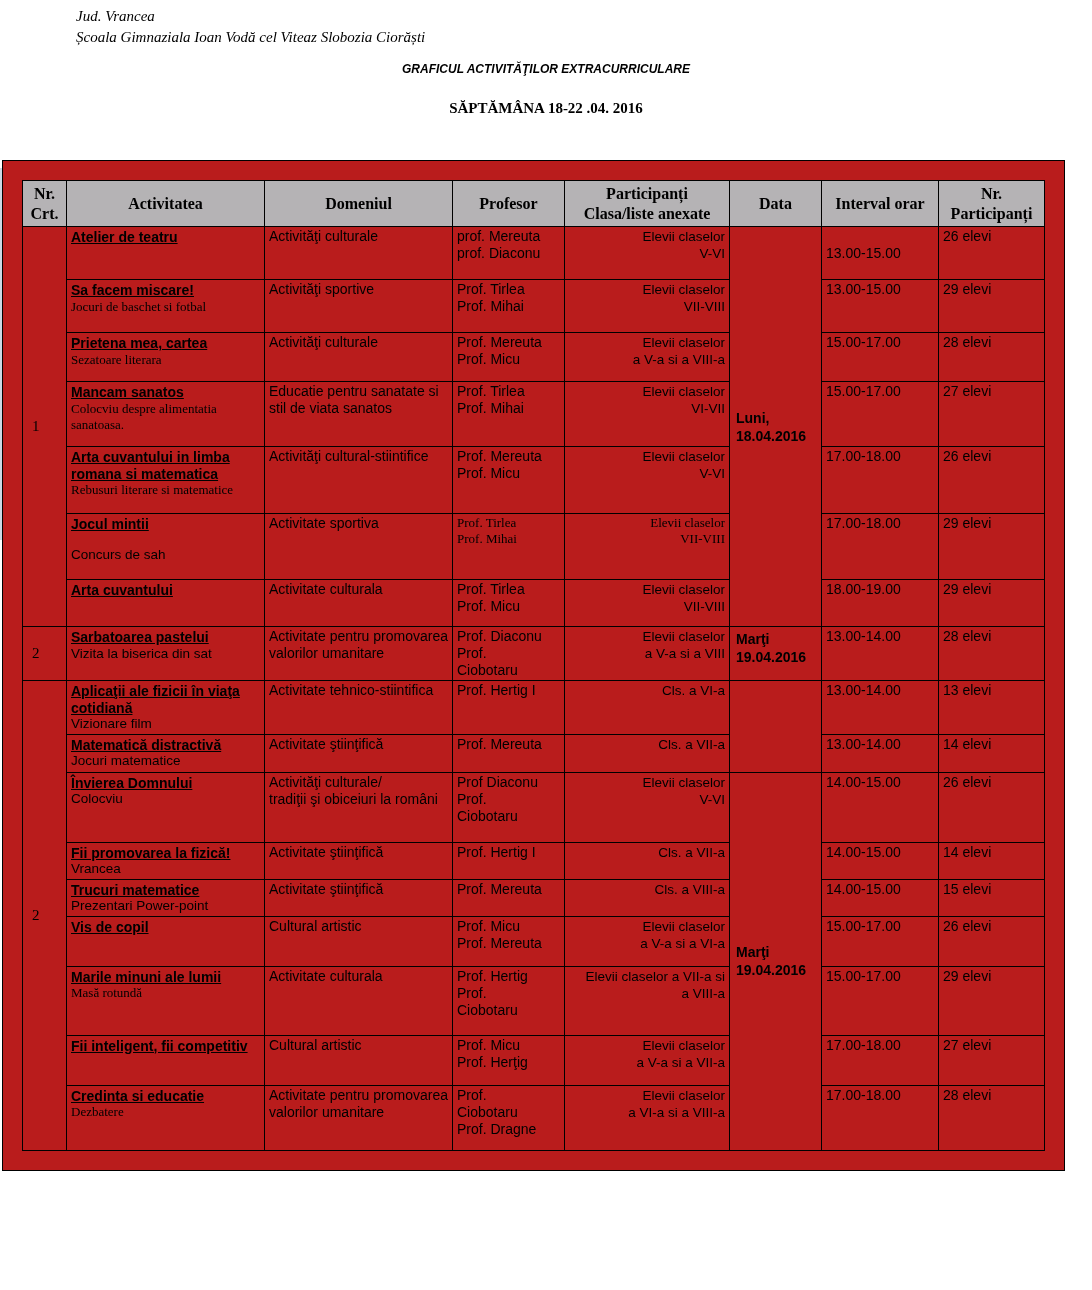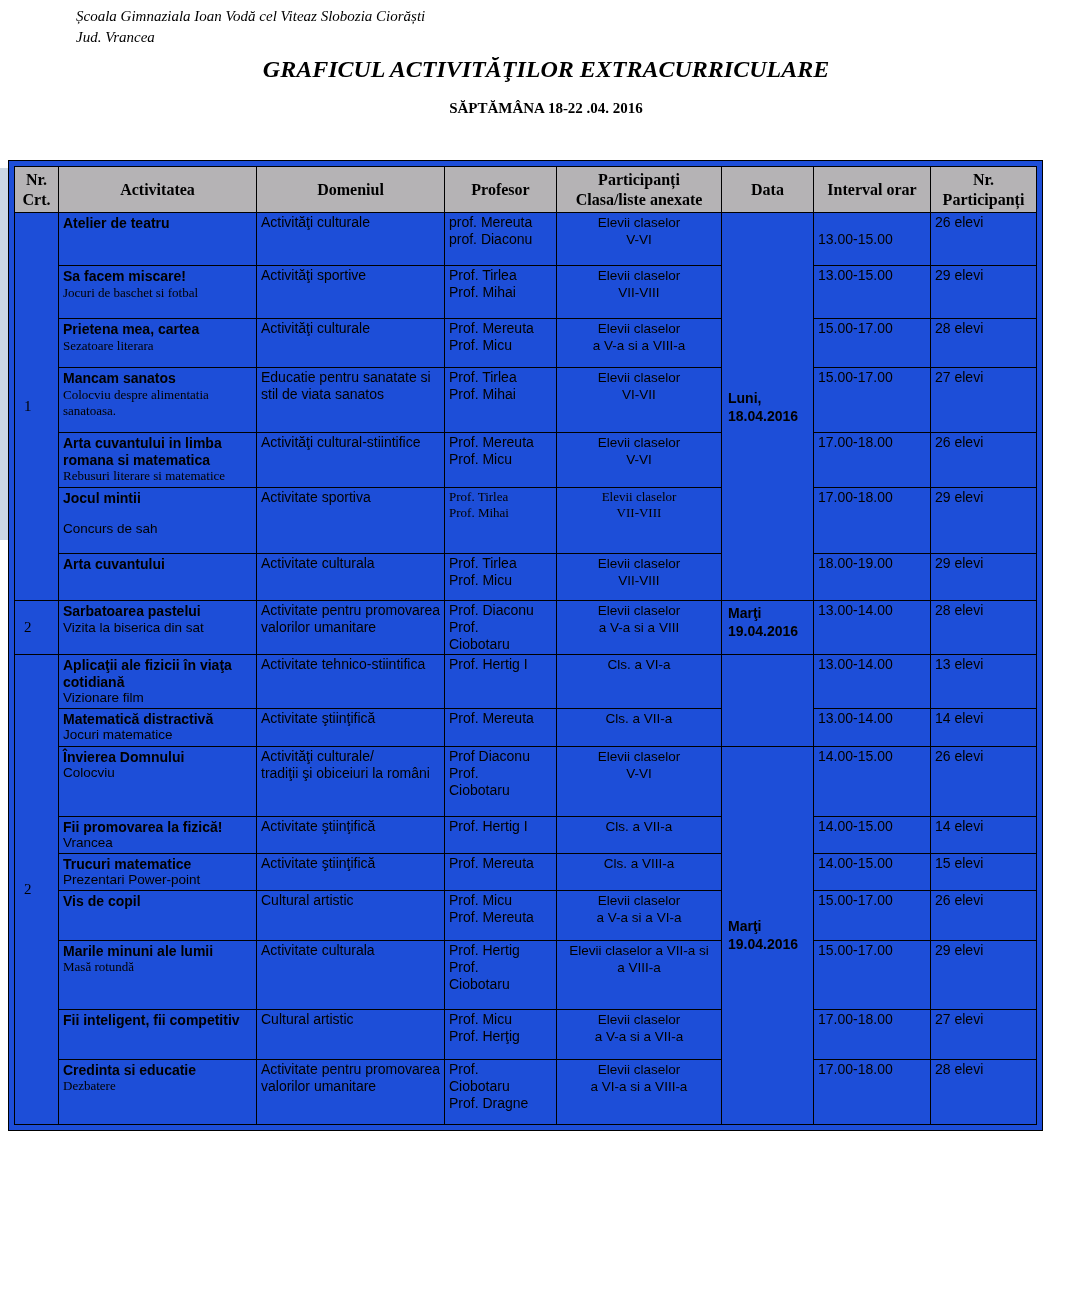--- a/index.html
+++ b/index.html
@@ -2,52 +2,52 @@
 <html><head>
 <meta charset="utf-8">
 <style>
   html,body{margin:0;padding:0;background:#fff;}
   .page{position:relative;width:1092px;height:1290px;background:#ffffff;
         font-family:"Liberation Sans",sans-serif;color:#000;overflow:hidden;}
   .edge-strip{position:absolute;left:0;top:168px;width:9px;height:372px;background:#ccd8e4;}
   .school{position:absolute;left:76px;top:6px;font-family:"Liberation Serif",serif;
           font-style:italic;font-size:15px;line-height:21px;}
   .titles{position:absolute;left:0;top:58px;width:1092px;text-align:center;}
-  .t-bold-italic{font-weight:bold;font-style:italic;font-size:24px;line-height:22px;font-family:Liberation Serif, serif;}
+  .t-bold-italic{font-weight:bold;font-style:italic;font-size:12px;line-height:22px;}
   .t-serif{font-family:"Liberation Serif",serif;font-weight:bold;font-size:15px;line-height:20px;margin-top:18px;}
-  .tablewrap{position:absolute;left:8px;top:160px;border:1px solid #000;padding:5px;background:#1d4ed8;}
+  .tablewrap{position:absolute;left:2px;top:160px;border:1px solid #000;padding:19px;background:#b91c1c;}
   table{border-collapse:collapse;table-layout:fixed;width:1022px;}
   td,th{border:1px solid #000;vertical-align:top;padding:1px 4px;overflow:hidden;}
   th{background:#b5b3b5;font-family:"Liberation Serif",serif;font-size:16px;font-weight:bold;
      white-space:pre-line;text-align:center;vertical-align:middle;line-height:20px;}
   .c-nr{font-family:"Liberation Serif",serif;font-size:15px;vertical-align:middle;
         text-align:left;padding-left:9px;}
-  .act-title{font-weight:bold;font-size:14px;line-height:16.5px;padding-top:1px;}
+  .act-title{font-weight:bold;font-size:14px;line-height:16.5px;padding-top:1px;text-decoration:underline;}
   .sub{font-size:13.5px;line-height:16.5px;}
   .sub.serif{font-family:"Liberation Serif",serif;font-size:13px;}
   .sub.gap{margin-top:14px;}
   .c-dom,.c-prof{font-size:14px;line-height:17px;white-space:pre-line;}
-  .c-part{font-size:13.5px;line-height:17px;text-align:center;white-space:pre-line;border-radius:19px;}
+  .c-part{font-size:13.5px;line-height:17px;text-align:right;white-space:pre-line;border-radius:19px;}
   .c-data{font-weight:bold;font-size:14px;line-height:18px;white-space:pre-line;
           vertical-align:middle;padding-left:6px;}
   .c-data.vtop{vertical-align:top;padding-top:3px;}
   .c-int,.c-count{font-size:14px;line-height:17px;}
   .c-int.vmid{padding-top:18px;}
   .serifcell{font-family:"Liberation Serif",serif;font-size:13px;line-height:16px;}
   .serifcell.c-part{font-size:13px;}
 </style>
 </head>
 <body>
 
 <div class="page">
   <div class="edge-strip"></div>
 
   <div class="school">
+    <div>Jud. Vrancea</div>
     <div>Școala Gimnaziala Ioan Vodă cel Viteaz Slobozia Ciorăști</div>
-    <div>Jud. Vrancea</div>
   </div>
 
   <div class="titles">
     <div class="t-bold-italic">GRAFICUL ACTIVITĂŢILOR EXTRACURRICULARE</div>
     <div class="t-serif">SĂPTĂMÂNA 18-22 .04. 2016</div>
   </div>
 
   <div class="tablewrap">
   <table>
     <colgroup>
@@ -127,21 +127,21 @@
       </td>
       <td class="c-dom">Educatie pentru sanatate si stil de viata sanatos</td>
       <td class="c-prof">Prof. Tirlea
 Prof. Mihai</td>
       <td class="c-part">Elevii claselor
 VI-VII</td>
       <td class="c-int">15.00-17.00</td>
       <td class="c-count">27 elevi</td>
     </tr>
 
-    <tr style="height:55px">
+    <tr style="height:67px">
       <td class="c-act">
         <div class="act-title">Arta cuvantului in limba romana si matematica</div>
         <div class="sub serif">Rebusuri literare si matematice</div>
       </td>
       <td class="c-dom">Activităţi cultural-stiintifice</td>
       <td class="c-prof">Prof. Mereuta
 Prof. Micu</td>
       <td class="c-part">Elevii claselor
 V-VI</td>
       <td class="c-int">17.00-18.00</td>

